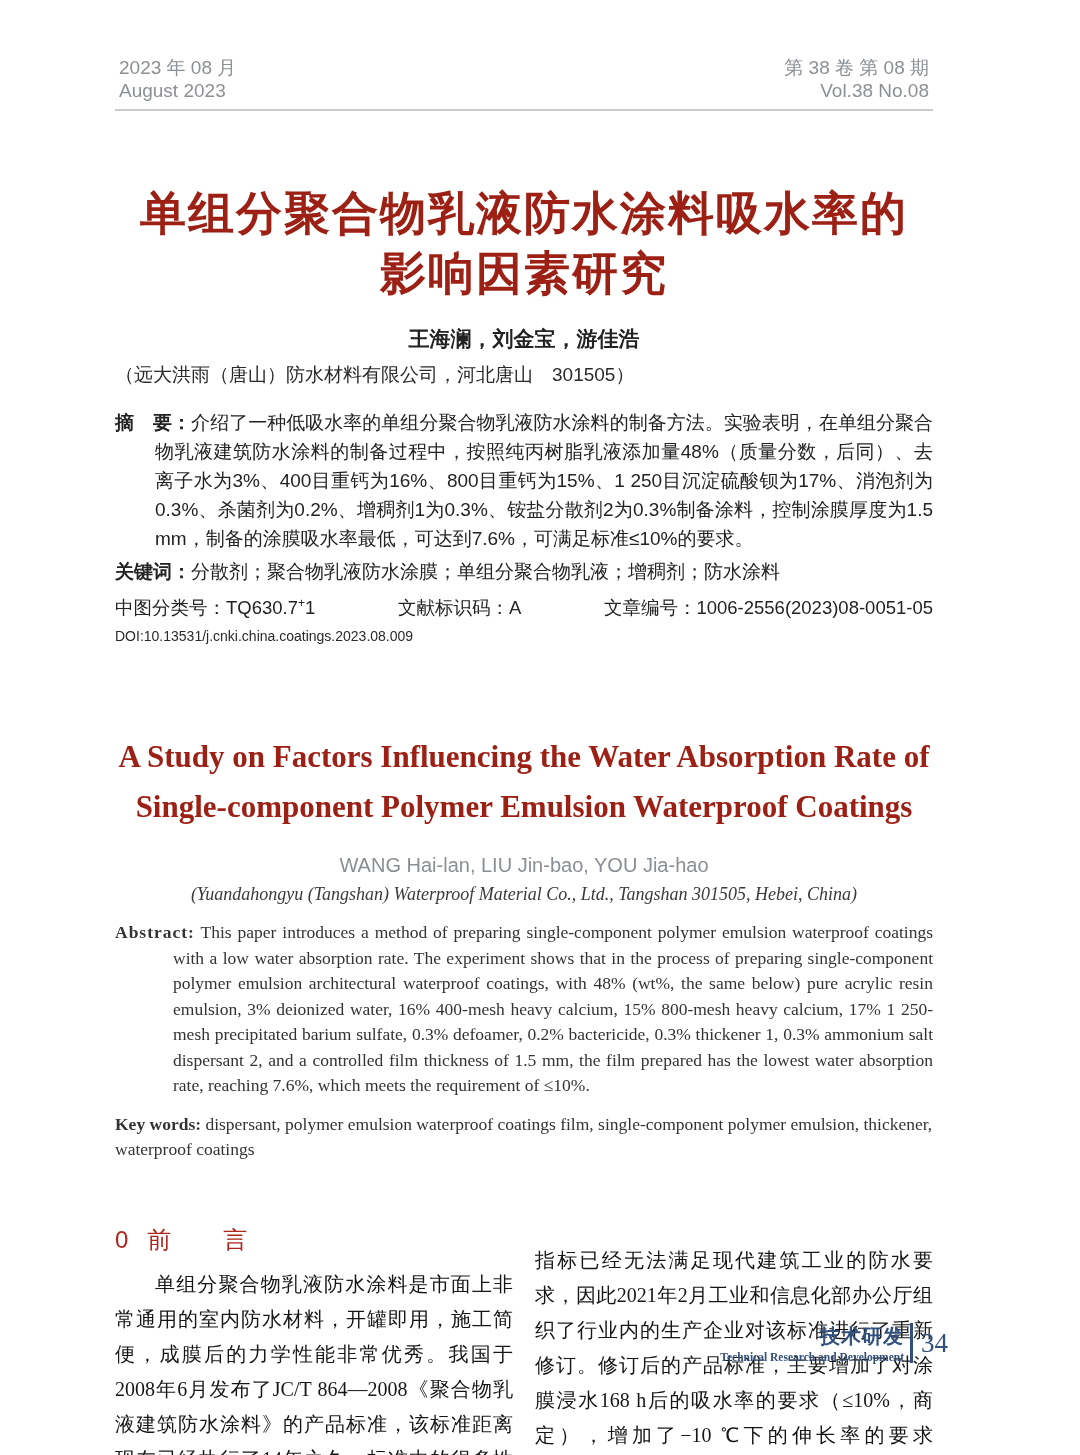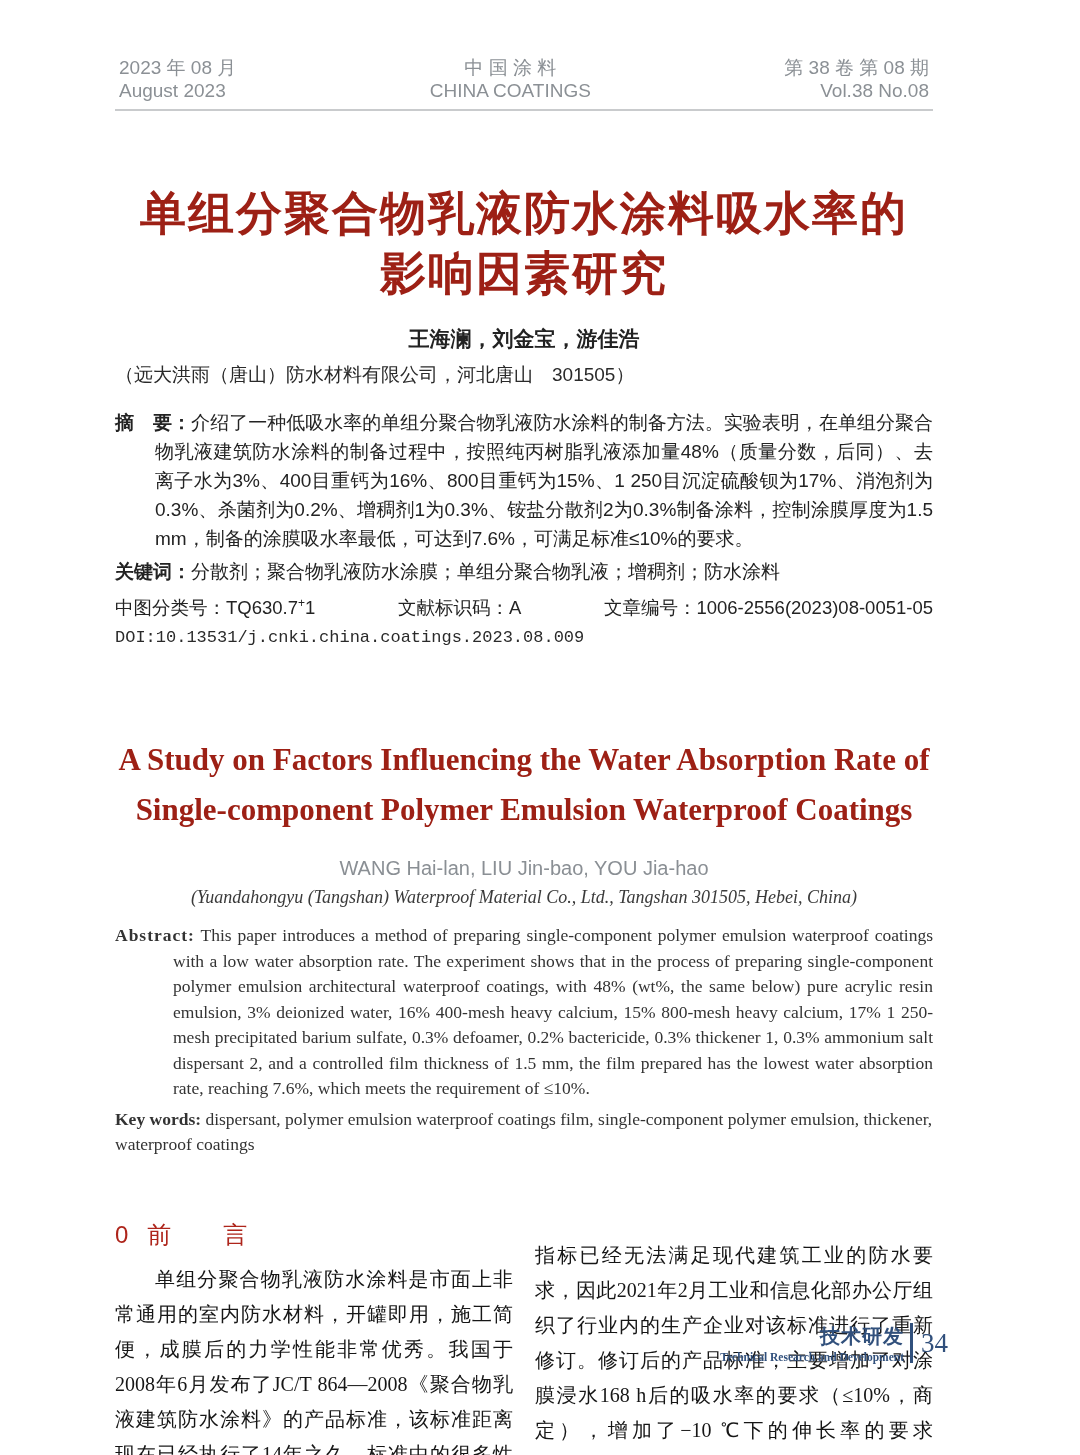--- a/index.html
+++ b/index.html
@@ -42,40 +42,40 @@
     padding-left: 40px; text-indent: -40px;
   }
   .abstract-cn b, .keywords-cn b, .abstract-en b, .keywords-en b { font-weight: bold; }
   .keywords-cn { margin-top: 4px; font-size: 19px; line-height: 29px; color: #232323; }
 
   .meta-row {
     margin-top: 9px; display: flex; justify-content: space-between;
     font-size: 18.5px; color: #232323; gap: 12px;
   }
   .meta-row sup { font-size: 12px; vertical-align: super; }
-  .doi { margin-top: 8px; font-size: 17px; color: #2a2a2a; font-family: Liberation Mono, monospace; }
+  .doi { margin-top: 8px; font-size: 14px; color: #2a2a2a; font-family: Liberation Sans, sans-serif; }
 
   
   .en-title {
     margin-top: 88px; text-align: center;
     font-family: "Liberation Serif", serif;
     font-size: 31px; line-height: 50px; font-weight: bold; color: #9d2015;
   }
   .en-title .line { display: block; }
   .en-authors { margin-top: 22px; text-align: center; font-size: 20px; color: #8a8f94; }
   .en-affil   { margin-top: 7px; text-align: center; font-size: 18px; font-style: italic;
                 font-family: "Liberation Serif", serif; color: #3a3a3a; }
 
   .abstract-en {
     margin-top: 15px; font-family: "Liberation Serif", serif;
     font-size: 17.5px; line-height: 25.5px; text-align: justify; color: #333;
     padding-left: 58px; text-indent: -58px;
   }
   .abstract-en .lbl { font-family: "Liberation Serif", serif; font-weight: bold; letter-spacing: 1px; }
-  .keywords-en { margin-top: 5px; font-family: "Liberation Serif", serif; font-size: 17.5px;
+  .keywords-en { margin-top: 13px; font-family: "Liberation Serif", serif; font-size: 17.5px;
                  line-height: 25px; color: #333; }
 
   
   .body-section { margin-top: 62px; }
   .section-heading {
     font-size: 24px; font-weight: normal; color: #ae251b;
     font-family: "Liberation Sans", sans-serif; letter-spacing: 1px;
   }
   .section-heading .num { margin-right: 18px; }
   .section-heading .ttl { letter-spacing: 14px; }
@@ -98,24 +98,20 @@
 </style>
 </head>
 <body>
 
 <div class="page">
 
   <header class="jheader">
     <div class="jh-col left">
       <div>2023 年 08 月</div>
       <div>August 2023</div>
-    </div>
-    <div class="jh-col center">
-      <div>中 国 涂 料</div>
-      <div>CHINA COATINGS</div>
     </div>
     <div class="jh-col right">
       <div>第 38 卷  第 08 期</div>
       <div>Vol.38  No.08</div>
     </div>
   </header>
 
   <h1 class="cn-title">
     <span class="line">单组分聚合物乳液防水涂料吸水率的</span>
     <span class="line">影响因素研究</span>

